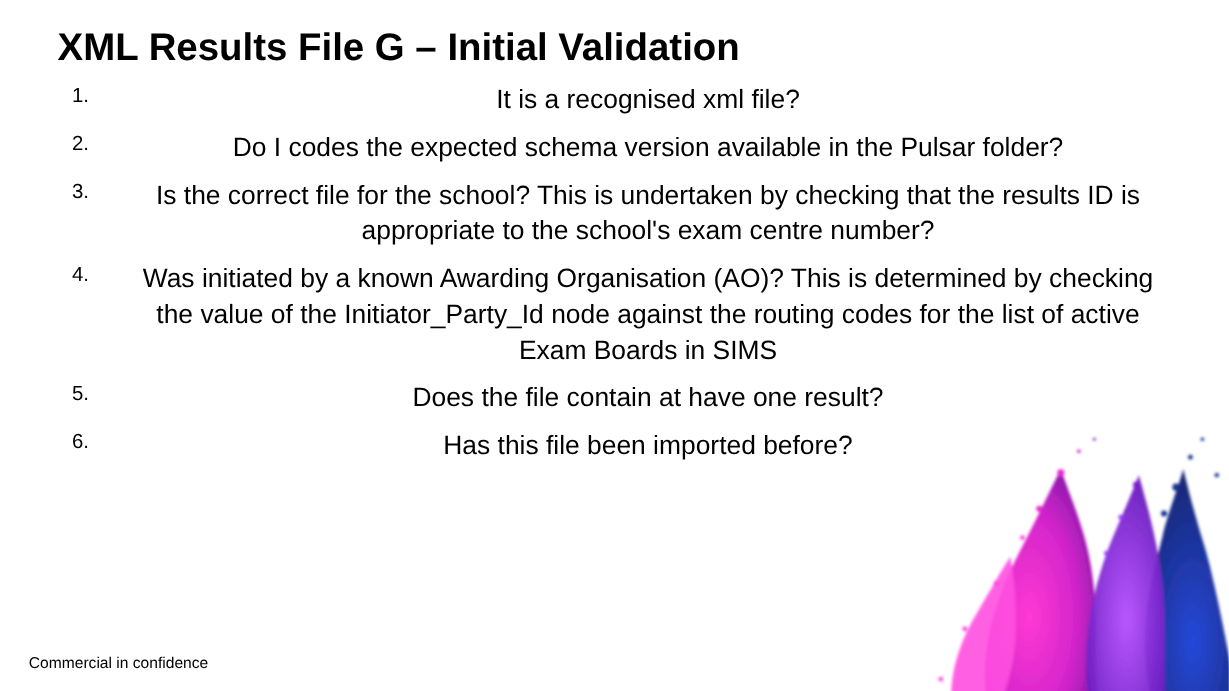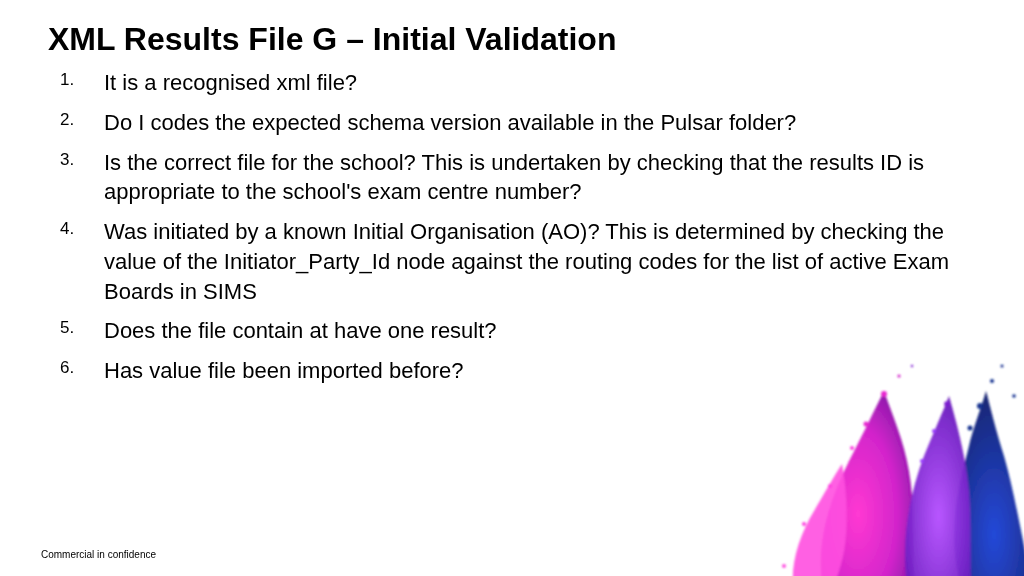--- a/index.html
+++ b/index.html
@@ -24,20 +24,21 @@
     }
     .intro {
       font-size: 22px;
       line-height: 1.3;
       margin-bottom: 28px;
     }
     ol.validations {
       list-style: none;
       counter-reset: item;
       padding-left: 0;
+      text-align: center;
     }
     ol.validations > li {
       counter-increment: item;
       font-size: 22px;
       line-height: 1.35;
       margin-bottom: 10px;
       padding-left: 56px;
       position: relative;
     }
     ol.validations > li::before {
@@ -45,45 +46,44 @@
       position: absolute;
       left: 12px;
       top: 3px;
       font-size: 17px;
       line-height: 1;
     }
     .footer-note {
       position: absolute;
       left: 24px;
       bottom: 16px;
-      font-size: 10px;
+      font-size: 13px;
       color: #000;
-      margin-left: 17px;
     }
     .splash {
       position: absolute;
       right: -10px;
       bottom: -20px;
       width: 300px;
       height: 260px;
       pointer-events: none;
     }
   </style>
 </head>
 <body>
 
 <div class="slide">
   <h1 class="title">XML Results File G – Initial Validation</h1>
   <ol class="validations">
     <li>It is a recognised xml file?</li>
     <li>Do I codes the expected schema version available in the Pulsar folder?</li>
     <li>Is the correct file for the school?  This is undertaken by checking that the results ID is appropriate to the school's exam centre number?</li>
-    <li>Was initiated by a known Initial Organisation (AO)?  This is determined by checking the value of the Initiator_Party_Id node against the routing codes for the list of active Exam Boards in SIMS</li>
+    <li>Was initiated by a known Awarding Organisation (AO)?  This is determined by checking the value of the Initiator_Party_Id node against the routing codes for the list of active Exam Boards in SIMS</li>
     <li>Does the file contain at have one result?</li>
-    <li>Has value file been imported before?</li>
+    <li>Has this file been imported before?</li>
   </ol>
 </div>
 
 <div class="footer-note">Commercial in confidence</div>
 
 <svg class="splash" viewBox="0 0 300 260" xmlns="http://www.w3.org/2000/svg">
   <defs>
     <radialGradient id="gBlue" cx="50%" cy="70%" r="70%">
       <stop offset="0%" stop-color="#1a3fd6"></stop>
       <stop offset="100%" stop-color="#0a1a6b"></stop>

